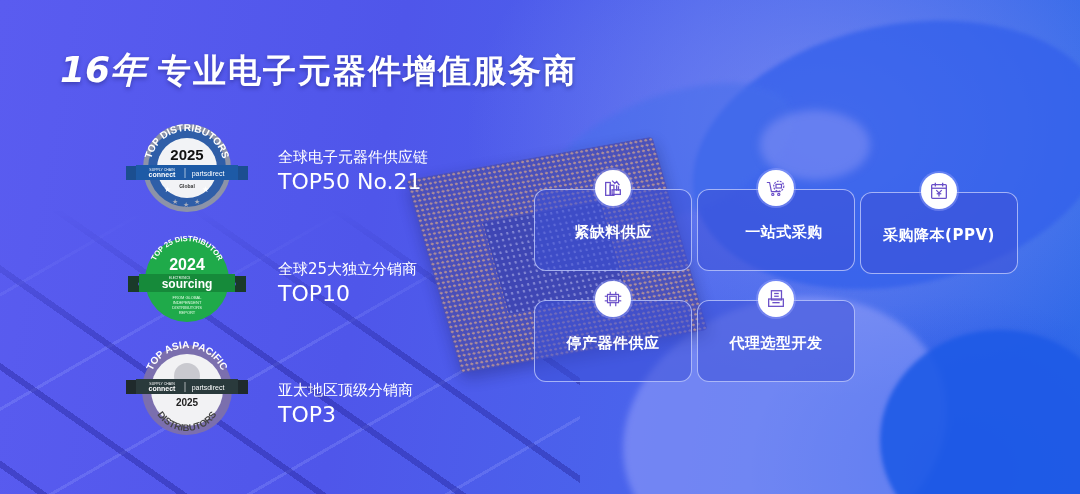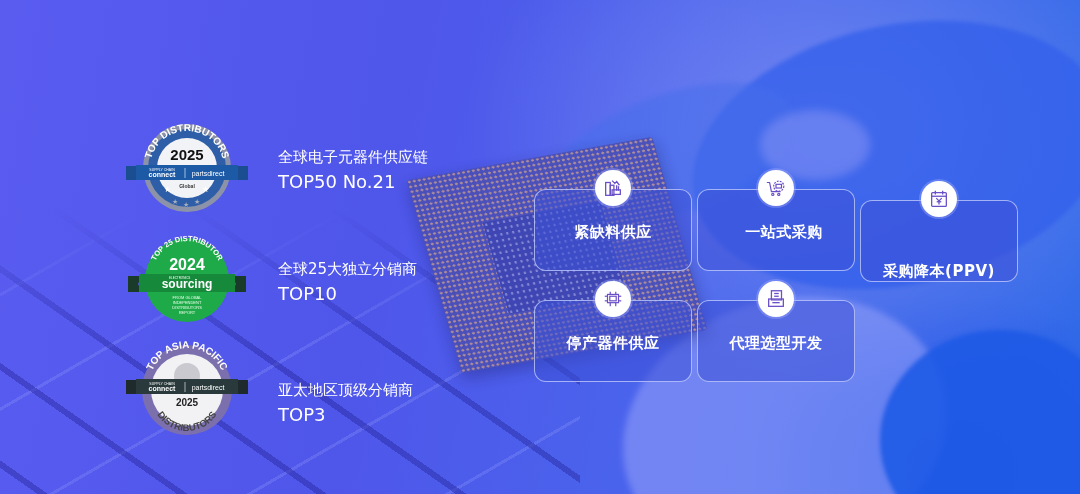--- a/index.html
+++ b/index.html
@@ -63,21 +63,21 @@
     }
     .headline .years { font-style: italic; font-size: 36px; margin-right: 12px; letter-spacing: 0; }
     
     .award { position: absolute; left: 122px; width: 130px; height: 100px; }
     .award.a1 { top: 116px; }
     .award.a2 { top: 230px; }
     .award.a3 { top: 338px; }
     .badge { position: absolute; left: 0; top: 0; width: 130px; height: 100px; }
     .award-text { position: absolute; left: 278px; color: #fff; font-weight: normal; white-space: nowrap; }
     .award-text .line1 { font-size: 15px; line-height: 22px; }
-    .award-text .line2 { font-size: 18px; line-height: 28px; }
+    .award-text .line2 { font-size: 22px; line-height: 28px; }
     .award-text.t1 { top: 146px; }
     .award-text.t2 { top: 258px; }
     .award-text.t3 { top: 379px; }
     
     .card {
       position: absolute; width: 158px; height: 82px;
       border: 1.5px solid rgba(200,210,255,0.75);
       border-radius: 12px;
       background: rgba(60,80,215,0.55);
       display: flex; align-items: center; justify-content: center;
@@ -87,39 +87,42 @@
     .card .icon-circle {
       position: absolute; left: 50%; top: -20px; transform: translateX(-50%);
       width: 36px; height: 36px; border-radius: 50%;
       background: #ffffff;
       box-shadow: 0 0 0 2px rgba(160,170,255,0.4);
       display: flex; align-items: center; justify-content: center;
     }
     .card .icon-circle svg { width: 22px; height: 22px; }
     .c1 { left: 534px; top: 189px; }
     .c2 { left: 697px; top: 189px; padding-left: 16px; }
-    .c3 { left: 860px; top: 200px; align-items: flex-end; }
+    .c3 { left: 860px; top: 192px; }
     .c4 { left: 534px; top: 300px; }
     .c5 { left: 697px; top: 300px; }
     .c6 { left: 860px; top: 300px; }
   </style>
 </head>
 <body>
 
 <div class="stage">
   <div class="wafer"></div>
   <div class="glove g1"></div>
   <div class="glove g2"></div>
   <div class="glove g3"></div>
   <div class="glove thumb"></div>
   <div class="glove cuff"></div>
   <div class="chip">
       <div class="core"></div>
     </div>
 
+  <h1 class="headline">
+    <span class="years">16年</span><span>专业电子元器件增值服务商</span>
+  </h1>
 
   <div class="award a1">
     <svg class="badge" viewBox="0 0 130 100">
       <defs>
           <path id="arc1" d="M28,52 A37,37 0 0 1 102,52"></path>
         </defs>
       <circle cx="65" cy="52" r="44" fill="#8c93a8"></circle>
       <circle cx="65" cy="52" r="39" fill="#2f5ea8"></circle>
       <circle cx="65" cy="52" r="30" fill="#f2f3f6"></circle>
       <text font-family="Liberation Sans, sans-serif" font-size="10" font-weight="bold" fill="#fff"><textPath href="#arc1" startOffset="50%" text-anchor="middle">TOP DISTRIBUTORS</textPath></text>

